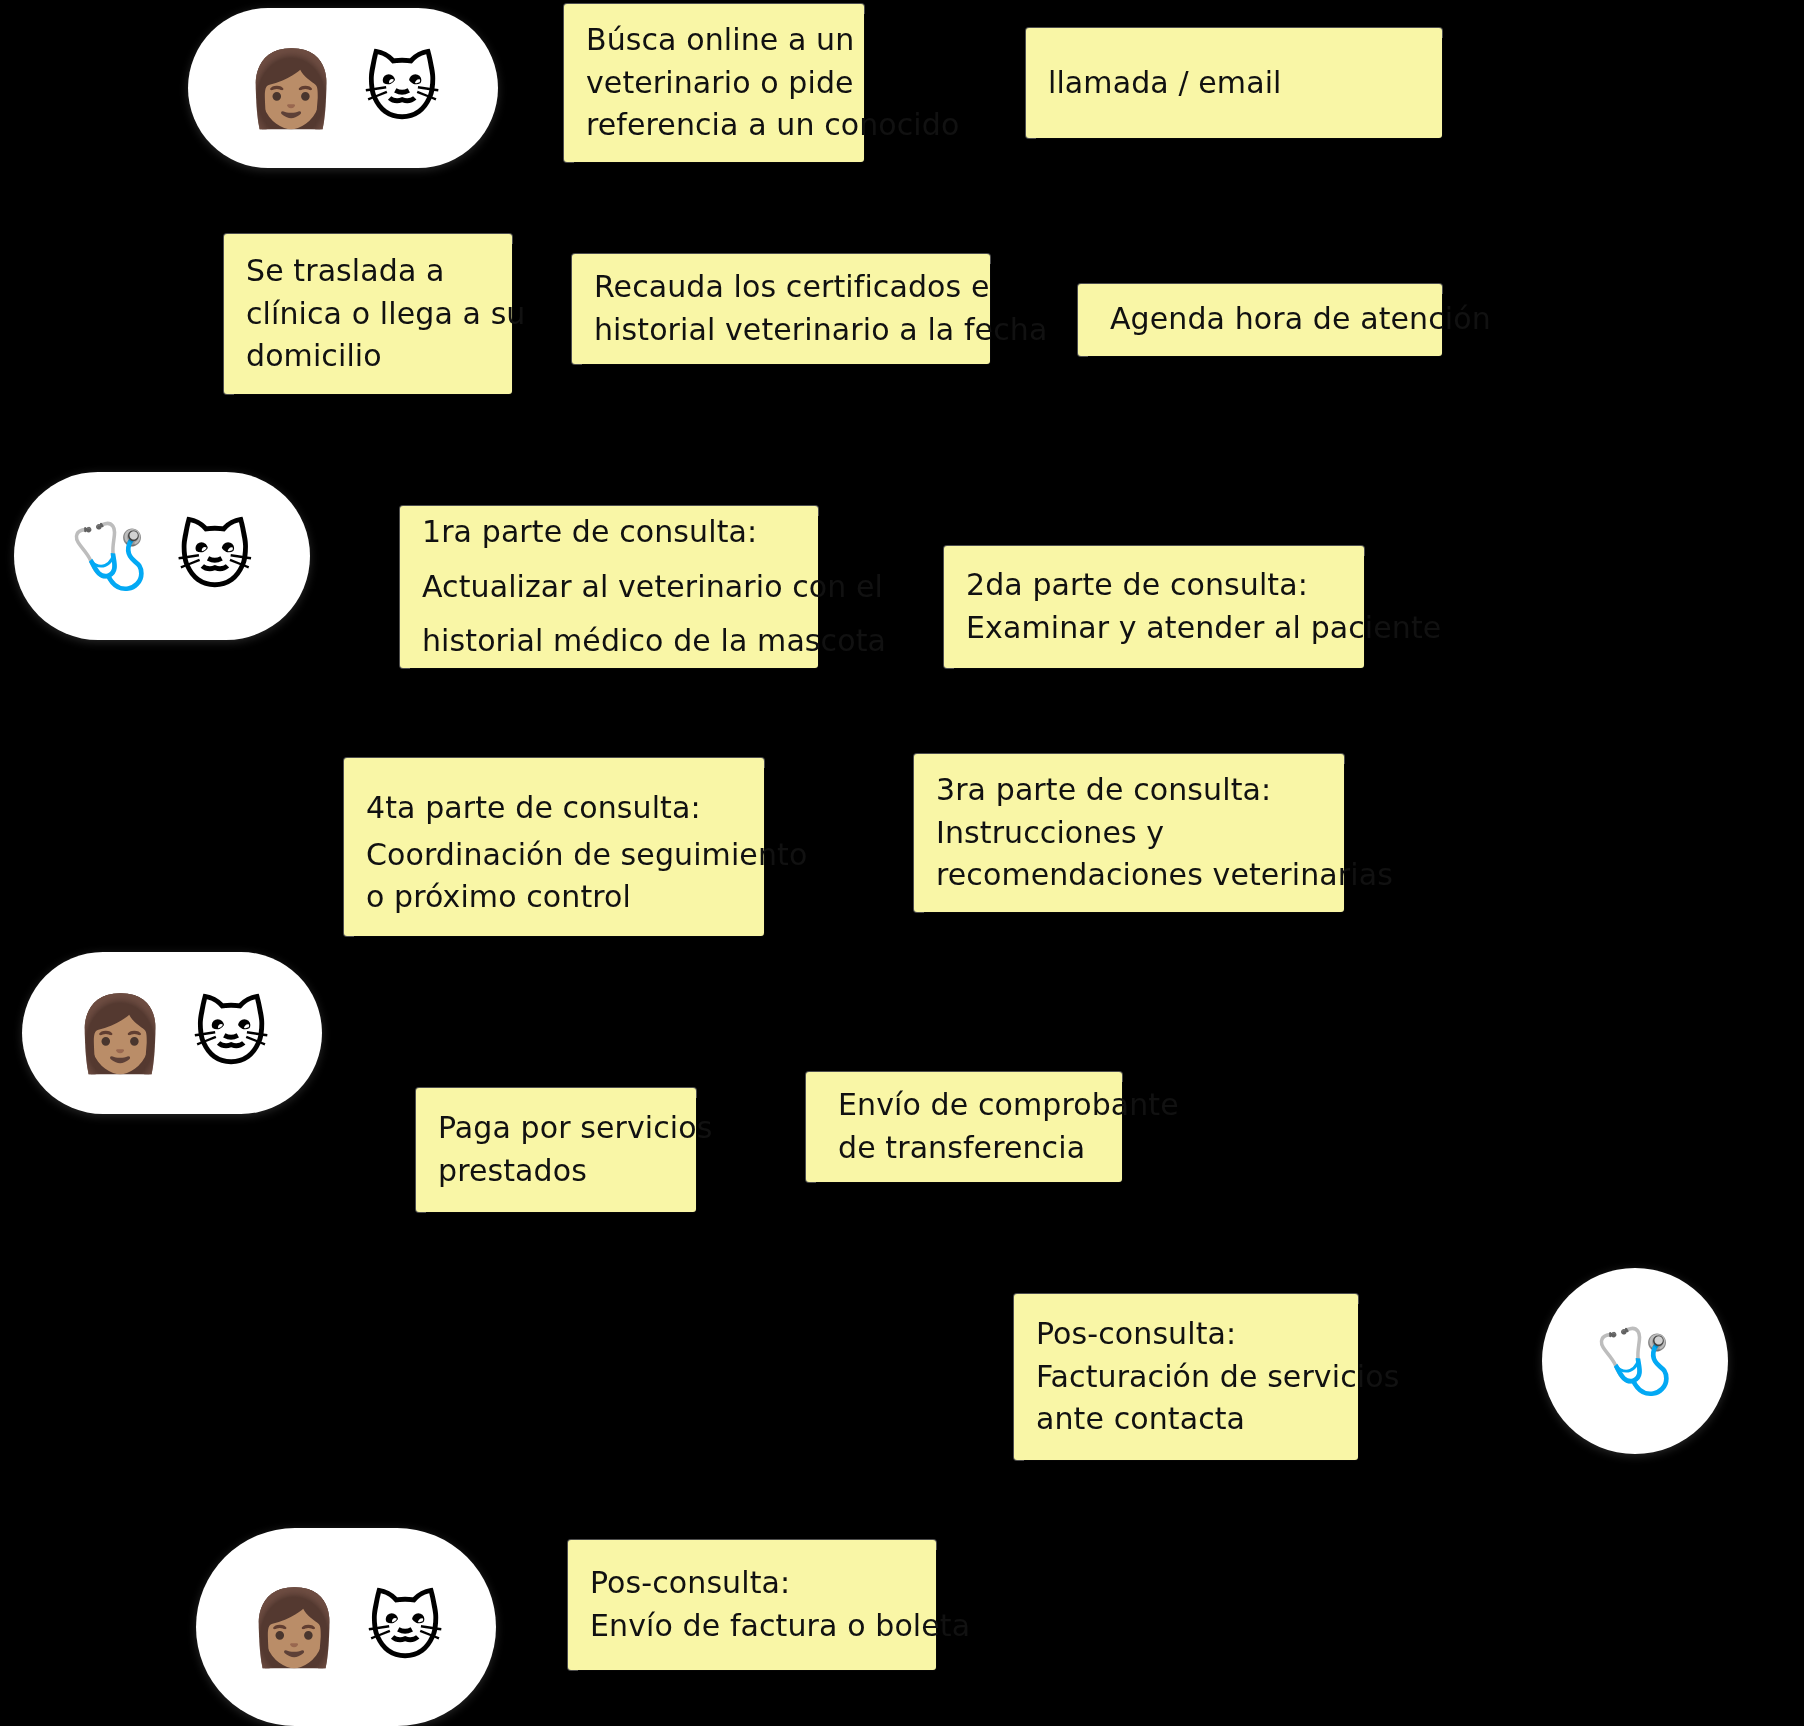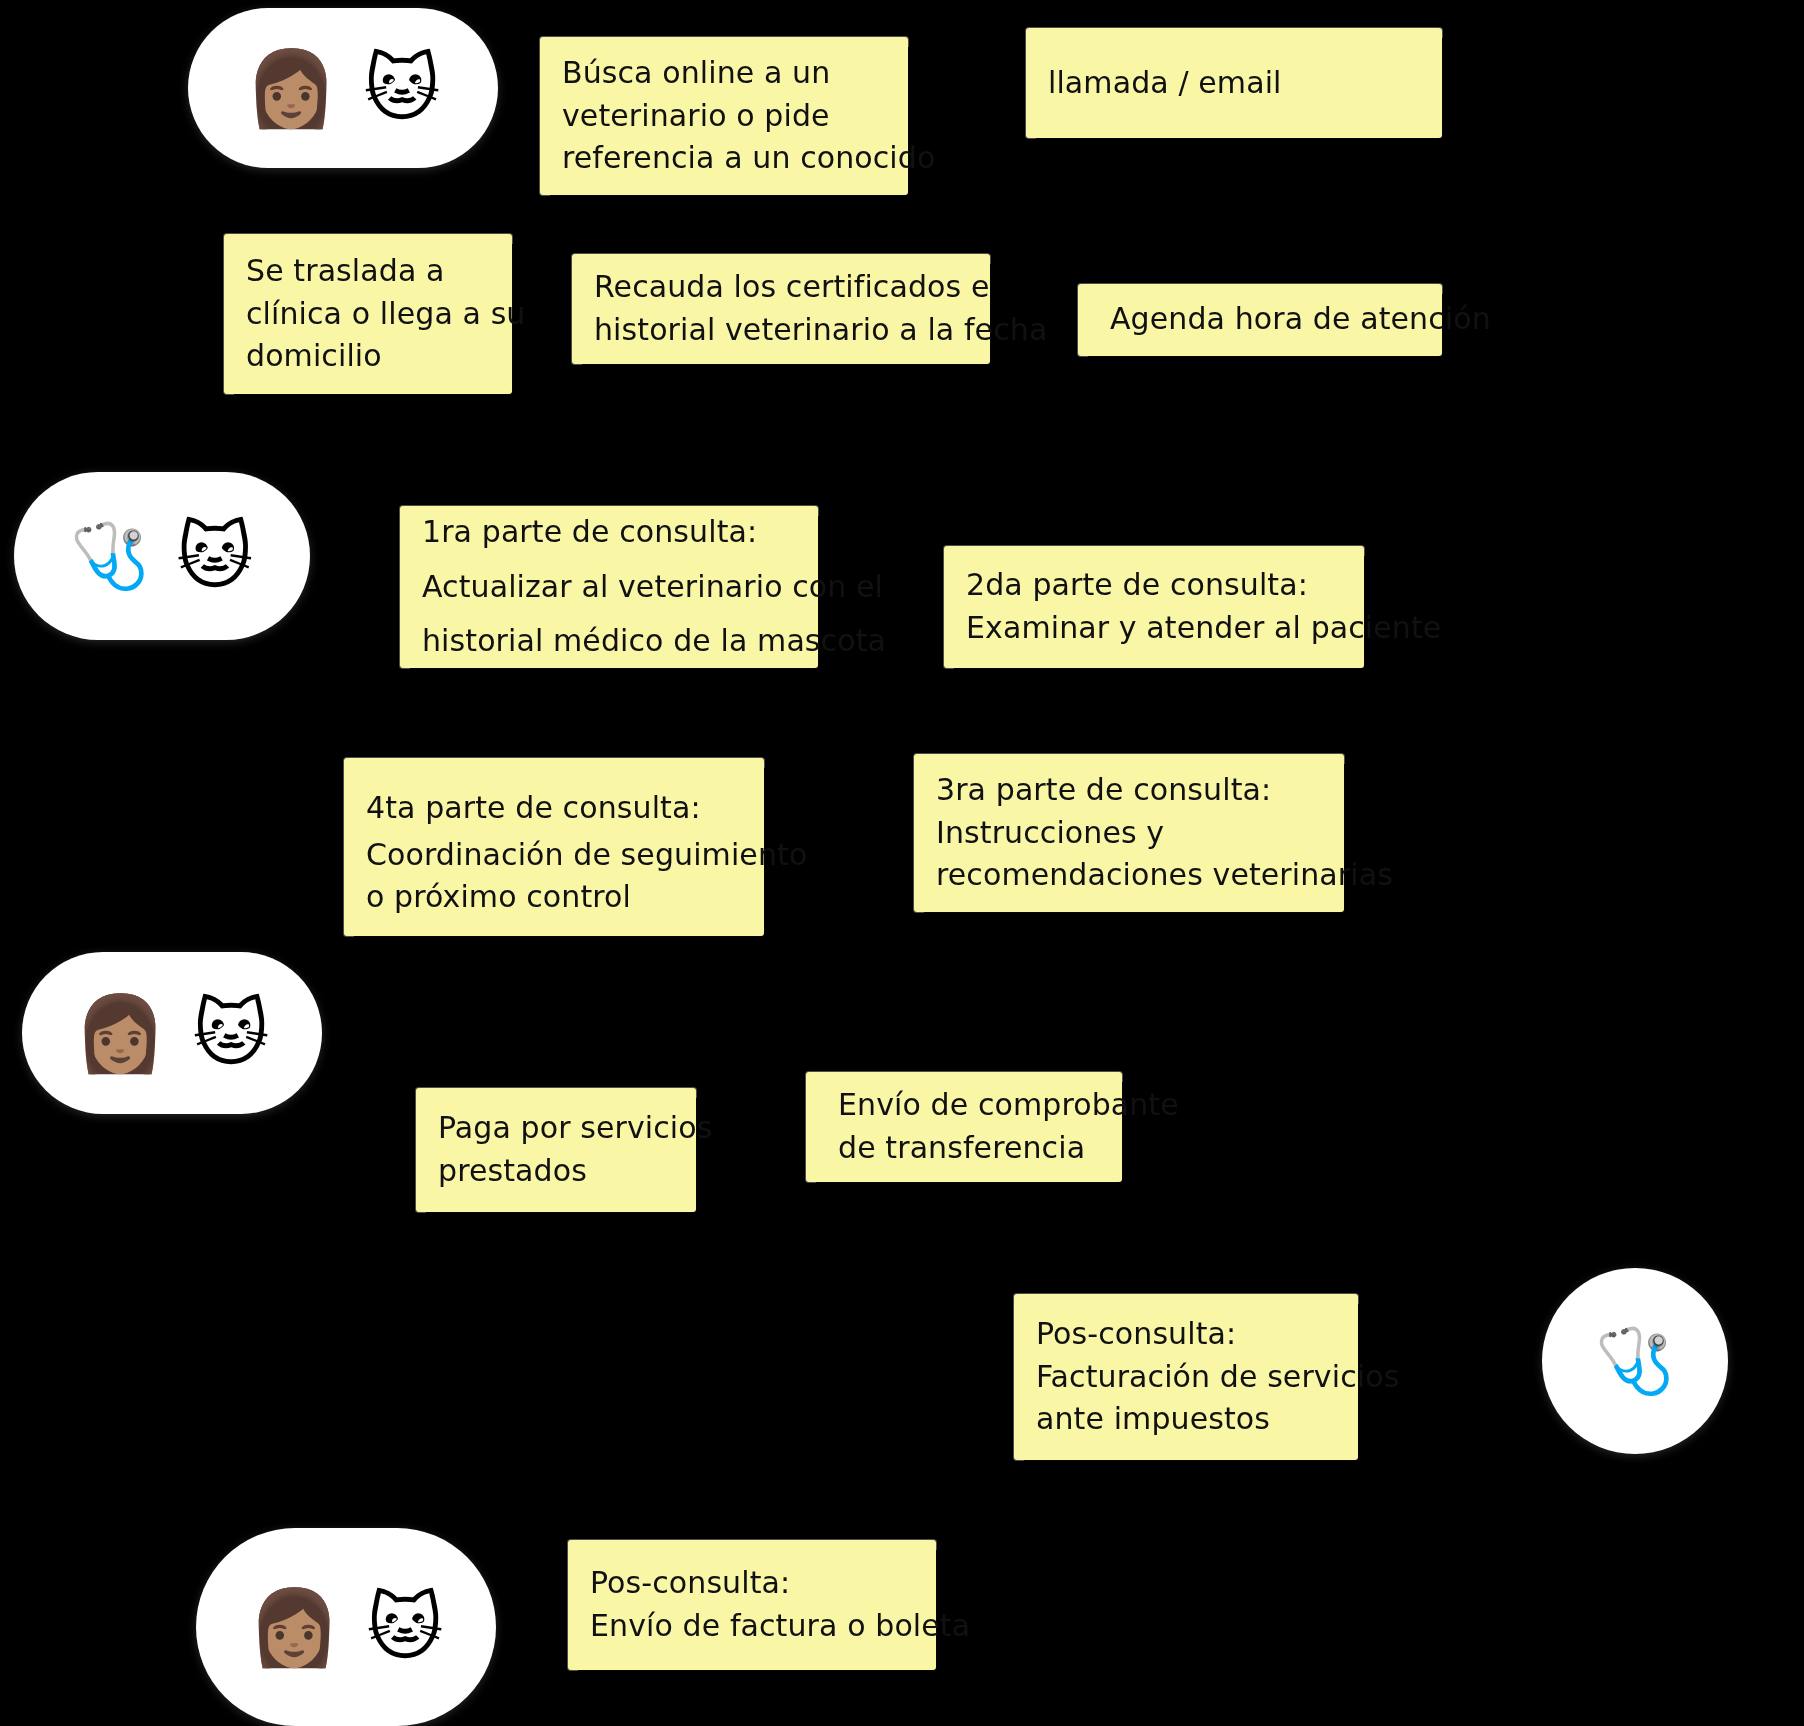--- a/index.html
+++ b/index.html
@@ -71,21 +71,21 @@
 </head>
 <body>
 
 <div id="board">
 
   <div class="avatar-pill" style="left:188px; top:8px; width:310px; height:160px;">
     <span class="emoji">👩🏽</span>
     <span class="emoji">🐱</span>
   </div>
 
-  <div class="note" style="left:540px; top:4px; width:368px; height:158px;margin-top:33px;">
+  <div class="note" style="left:564px; top:4px; width:300px; height:158px;">
     <span class="ln">Búsca online a un</span>
     <span class="ln">veterinario o pide</span>
     <span class="ln">referencia a un conocido</span>
   </div>
 
   <div class="note" style="left:1026px; top:28px; width:416px; height:110px;">
     <span class="ln">llamada / email</span>
   </div>
 
   <div class="note" style="left:192px; top:234px; width:288px; height:160px;margin-left:32px;">
@@ -156,16 +156,16 @@
   </div>
 
   <div class="note" style="left:568px; top:1540px; width:368px; height:130px;">
     <span class="ln">Pos-consulta:</span>
     <span class="ln">Envío de factura o boleta</span>
   </div>
 
   <div class="note" style="left:1014px; top:1294px; width:344px; height:166px;">
     <span class="ln">Pos-consulta:</span>
     <span class="ln">Facturación de servicios</span>
-    <span class="ln">ante impuestos</span>
+    <span class="ln">ante contacta</span>
   </div>
 
 </div>
 
 </body></html>

